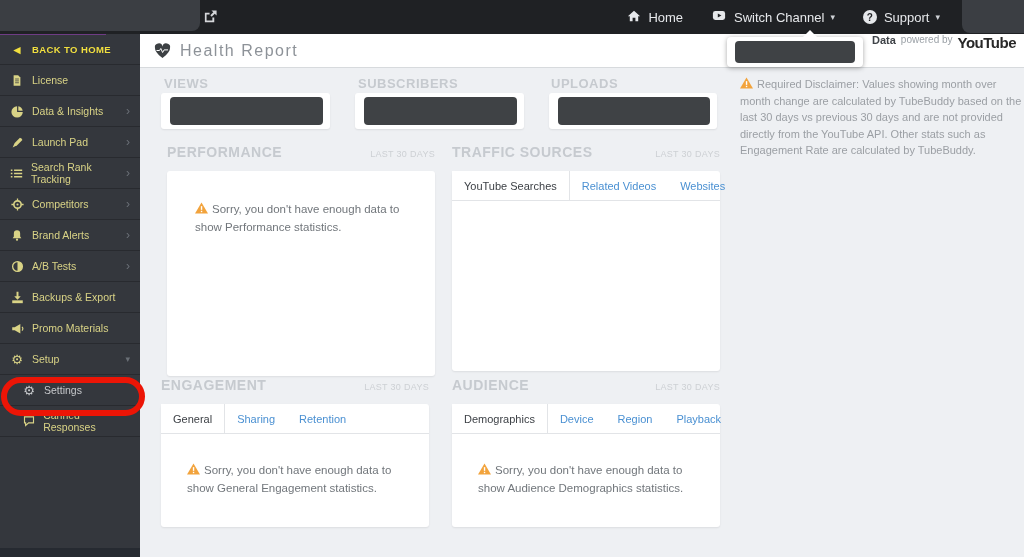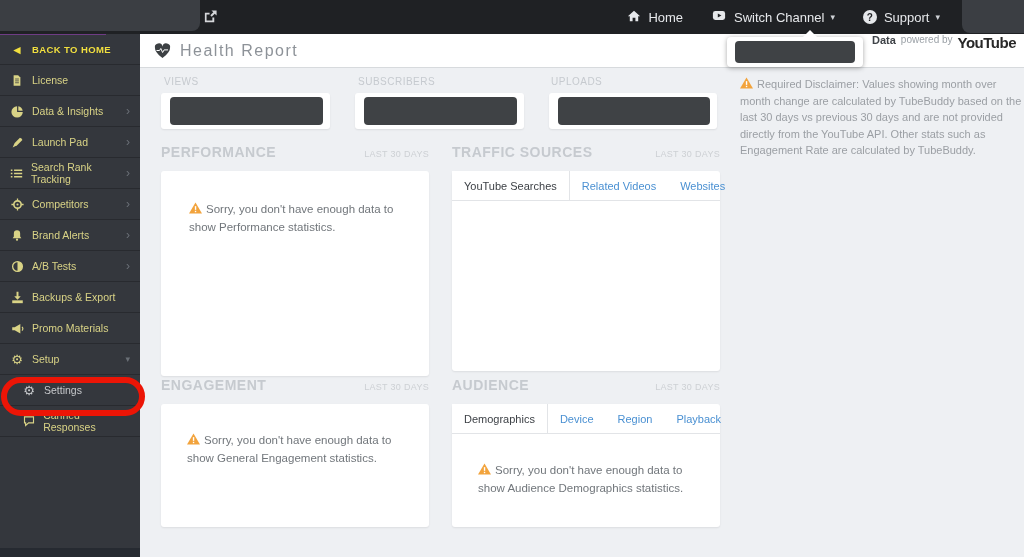--- a/index.html
+++ b/index.html
@@ -49,21 +49,21 @@
   .powered .yt { font-size:15px; font-weight:bold; color:#282828; letter-spacing:-0.5px; }
 
   
   .dropdown { position:absolute; left:727px; top:37px; width:136px; height:30px; background:#fff;
               border-radius:4px; box-shadow:0 1px 5px rgba(0,0,0,0.35); z-index:30; }
   .dropdown .tip { position:absolute; top:-7px; left:76px; width:0; height:0;
                    border-left:7px solid transparent; border-right:7px solid transparent; border-bottom:7px solid #fff; }
   .dd-redact { position:absolute; left:8px; right:8px; top:4px; bottom:4px; background:#3f4245; border-radius:4px; }
 
   
-  .stat-label { position:absolute; top:76px; font-size:10px; font-weight:normal; color:#c6cacf; letter-spacing:0.5px; }
+  .stat-label { position:absolute; top:76px; font-size:13px; font-weight:bold; color:#c6cacf; letter-spacing:0.5px; }
   .stat-card { position:absolute; top:93px; height:36px; width:169px; background:#fff; border-radius:3px;
                box-shadow:0 1px 2px rgba(0,0,0,0.08); }
   .stat-redact { position:absolute; left:9px; right:7px; top:4px; bottom:4px; background:#3f4245; border-radius:4px; }
 
   
   .section { position:absolute; width:268px; }
   .sec-head { display:flex; justify-content:space-between; align-items:baseline; height:14px; }
   .sec-title { font-size:14px; font-weight:bold; color:#c6cacf; letter-spacing:0.5px; }
   .sec-period { font-size:9px; font-weight:normal; color:#cdd0d4; letter-spacing:0.3px; }
   .sec-card { margin-top:13px; background:#fff; border-radius:3px; box-shadow:0 1px 2px rgba(0,0,0,0.08); }
@@ -271,21 +271,21 @@
 <div class="stat-card" style="left:161px">
   <div class="stat-redact"></div>
 </div>
 <div class="stat-card" style="left:355px">
   <div class="stat-redact"></div>
 </div>
 <div class="stat-card" style="left:549px;width:168px">
   <div class="stat-redact"></div>
 </div>
 
-<div class="section" style="left:161px;top:144px">
+<div class="section" style="left:167px;top:144px">
   <div class="sec-head">
     <span class="sec-title">PERFORMANCE</span>
     <span class="sec-period">LAST 30 DAYS</span>
   </div>
   <div class="sec-card" style="height:205px;padding:30px 28px 16px">
     <div class="msg">
       <span class="warn">
         <svg viewBox="0 0 14 12" width="13" height="12">
             <path d="M7 0 L14 12 H0z" fill="#f2a33c"></path>
             <rect x="6.3" y="4" width="1.5" height="4" fill="#fff"></rect>
@@ -309,20 +309,25 @@
     </div>
   </div>
 </div>
 
 <div class="section" style="left:161px;top:377px">
   <div class="sec-head">
     <span class="sec-title">ENGAGEMENT</span>
     <span class="sec-period">LAST 30 DAYS</span>
   </div>
   <div class="sec-card" style="height:123px">
+    <div class="tabbar">
+      <span class="tab active">General</span>
+      <span class="tab">Sharing</span>
+      <span class="tab">Retention</span>
+    </div>
     <div class="msg" style="padding:28px 26px 0">
       <span class="warn">
         <svg viewBox="0 0 14 12" width="13" height="12">
             <path d="M7 0 L14 12 H0z" fill="#f2a33c"></path>
             <rect x="6.3" y="4" width="1.5" height="4" fill="#fff"></rect>
             <rect x="6.3" y="9" width="1.5" height="1.5" fill="#fff"></rect>
           </svg>
       </span><span>Sorry, you don't have enough data to show General Engagement statistics.</span>
     </div>
   </div>

